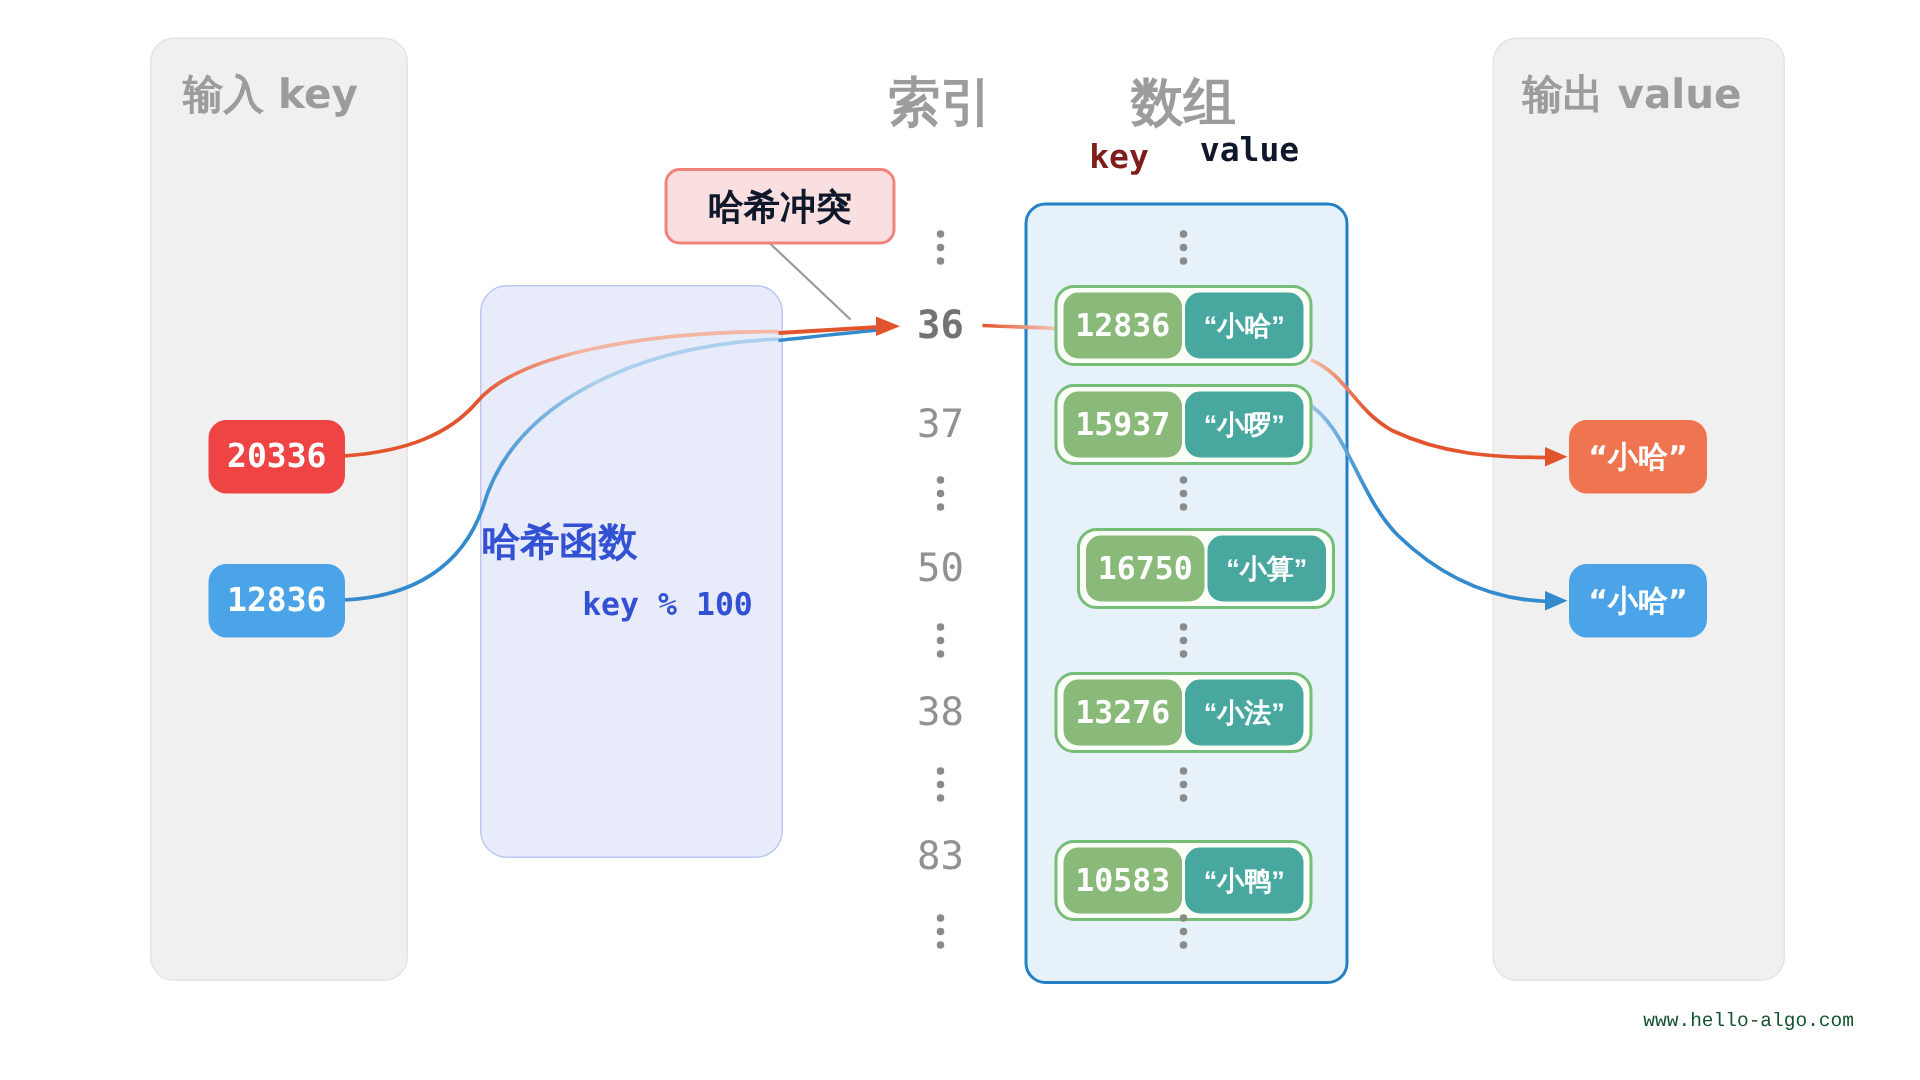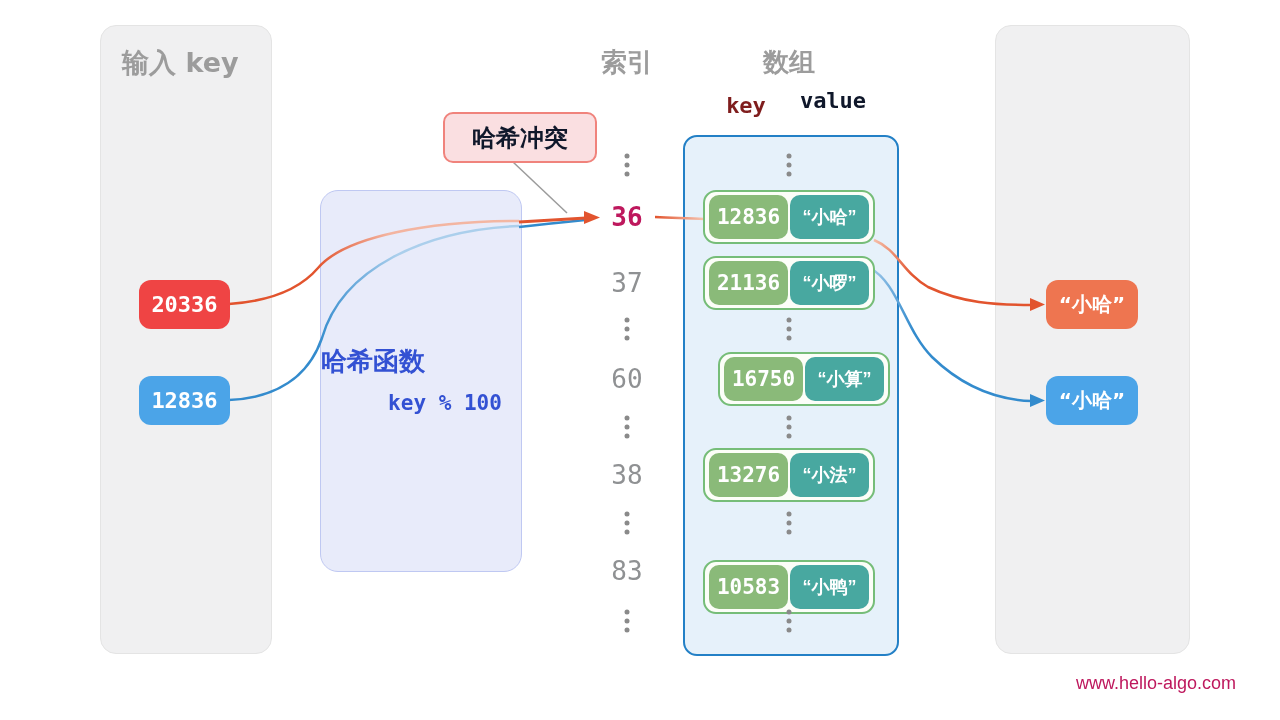--- a/index.html
+++ b/index.html
@@ -2,55 +2,56 @@
 <html><head>
 <meta charset="utf-8">
 <style>
   html,body{margin:0;padding:0;background:#ffffff;}
   body{width:1280px;height:720px;font-family:"Liberation Sans",sans-serif;overflow:hidden;}
   #stage{position:relative;width:1280px;height:720px;}
   .abs{position:absolute;}
   .panel{background:#f0f0f1;border:1px solid #e4e4e4;border-radius:16px;}
   .panel-title{color:#9c9c9c;font-weight:bold;font-size:27px;white-space:nowrap;
     font-family:"DejaVu Sans","Liberation Sans",sans-serif;}
-  .col-header{color:#9c9c9c;font-weight:bold;font-size:26px;white-space:nowrap;transform:translateX(-50%);}
+  .col-header{color:#9c9c9c;font-weight:bold;font-size:35px;white-space:nowrap;transform:translateX(-50%);}
   .kv-header{font-family:"DejaVu Sans Mono","Liberation Mono",monospace;font-weight:bold;font-size:22px;transform:translateX(-50%);}
   .chip{display:flex;align-items:center;justify-content:center;color:#fff;border-radius:12px;
     font-family:"DejaVu Sans Mono","Liberation Mono",monospace;font-size:22px;font-weight:bold;}
   .chip.cn{font-size:20px;font-family:"DejaVu Sans","Liberation Sans",sans-serif;}
   .hash-box{background:#e8ebfa;border:1.5px solid #bfc8f2;border-radius:18px;}
   .hash-title{color:#3351d3;font-size:26px;font-weight:bold;text-align:left;width:100%;}
   .hash-formula{color:#3351d3;font-size:21px;text-align:center;width:100%;
     font-family:"DejaVu Sans Mono","Liberation Mono",monospace;font-weight:bold;padding-left:24px;}
   .collision{background:#fadfe1;border:2px solid #f0837c;border-radius:10px;display:flex;
     align-items:center;justify-content:center;color:#0f172a;font-size:24px;font-weight:bold;}
   .array-box{background:#e6f1fa;border:2.5px solid #2380c6;border-radius:14px;}
   .entry{background:#fcfef8;border:2px solid #76bd78;border-radius:13px;display:flex;
     align-items:center;justify-content:space-between;padding:3px 4px;box-sizing:border-box;}
   .entry .key{background:#8aba79;width:79px;height:44px;border-radius:10px;display:flex;align-items:center;
     justify-content:center;color:#fff;font-family:"DejaVu Sans Mono","Liberation Mono",monospace;font-size:21px;font-weight:bold;}
   .entry .val{background:#48a8a0;width:79px;height:44px;border-radius:10px;display:flex;align-items:center;
     justify-content:center;color:#fff;font-size:18px;font-weight:bold;}
   .index-label{font-family:"DejaVu Sans Mono","Liberation Mono",monospace;font-size:26px;color:#8f9193;
     transform:translate(-50%,-50%);white-space:nowrap;}
-  .index-label.hot{color:#be185d;font-weight:bold;}
+  .index-label.hot{color:#737373;font-weight:bold;}
   .dots{display:flex;flex-direction:column;gap:4px;transform:translate(-50%,-50%);}
   .dots i{width:5px;height:5px;border-radius:50%;background:#8a8a8a;}
-  .watermark{color:#be185d;font-size:18px;font-family:Liberation Sans, sans-serif;}
+  .watermark{color:#14532d;font-size:13px;font-family:Liberation Mono, monospace;}
   svg{position:absolute;left:0;top:0;pointer-events:none;}
 </style>
 </head>
 <body>
 
 <div id="stage">
 
   <div class="abs panel" style="left:100px;top:25px;width:170px;height:627px;"></div>
   <div class="abs panel-title" style="left:122px;top:45px;">输入 key</div>
 
   <div class="abs panel" style="left:995px;top:25px;width:193px;height:627px;"></div>
+  <div class="abs panel-title" style="left:1015px;top:45px;">输出 value</div>
 
   <div class="abs col-header" style="left:627px;top:45px;">索引</div>
   <div class="abs col-header" style="left:789px;top:45px;">数组</div>
   <div class="abs kv-header" style="left:746px;top:93px;color:#7f1d1d;">key</div>
   <div class="abs kv-header" style="left:833px;top:88px;color:#0f172a;">value</div>
 
   <div class="abs hash-box" style="left:320px;top:190px;width:200px;height:380px;">
     <div class="abs hash-title" style="top:153px;">哈希函数</div>
     <div class="abs hash-formula" style="top:200px;">key % 100</div>
   </div>
@@ -125,34 +126,34 @@
         <i></i>
         <i></i>
       </div>
       <div class="abs index-label hot" style="left: 627px; top: 217px;">36</div>
       <div class="abs entry" style="left: 703px; top: 190px; width: 172px; height: 54px;">
         <div class="key">12836</div>
         <div class="val">“小哈”</div>
       </div>
       <div class="abs index-label" style="left: 627px; top: 283px;">37</div>
       <div class="abs entry" style="left: 703px; top: 256px; width: 172px; height: 54px;">
-        <div class="key">21136</div>
+        <div class="key">15937</div>
         <div class="val">“小啰”</div>
       </div>
       <div class="abs dots" style="left: 627px; top: 329px;">
         <i></i>
         <i></i>
         <i></i>
       </div>
       <div class="abs dots" style="left: 789px; top: 329px;">
         <i></i>
         <i></i>
         <i></i>
       </div>
-      <div class="abs index-label" style="left: 627px; top: 379px;">60</div>
+      <div class="abs index-label" style="left: 627px; top: 379px;">50</div>
       <div class="abs entry" style="left: 718px; top: 352px; width: 172px; height: 54px;">
         <div class="key">16750</div>
         <div class="val">“小算”</div>
       </div>
       <div class="abs dots" style="left: 627px; top: 427px;">
         <i></i>
         <i></i>
         <i></i>
       </div>
       <div class="abs dots" style="left: 789px; top: 427px;">

